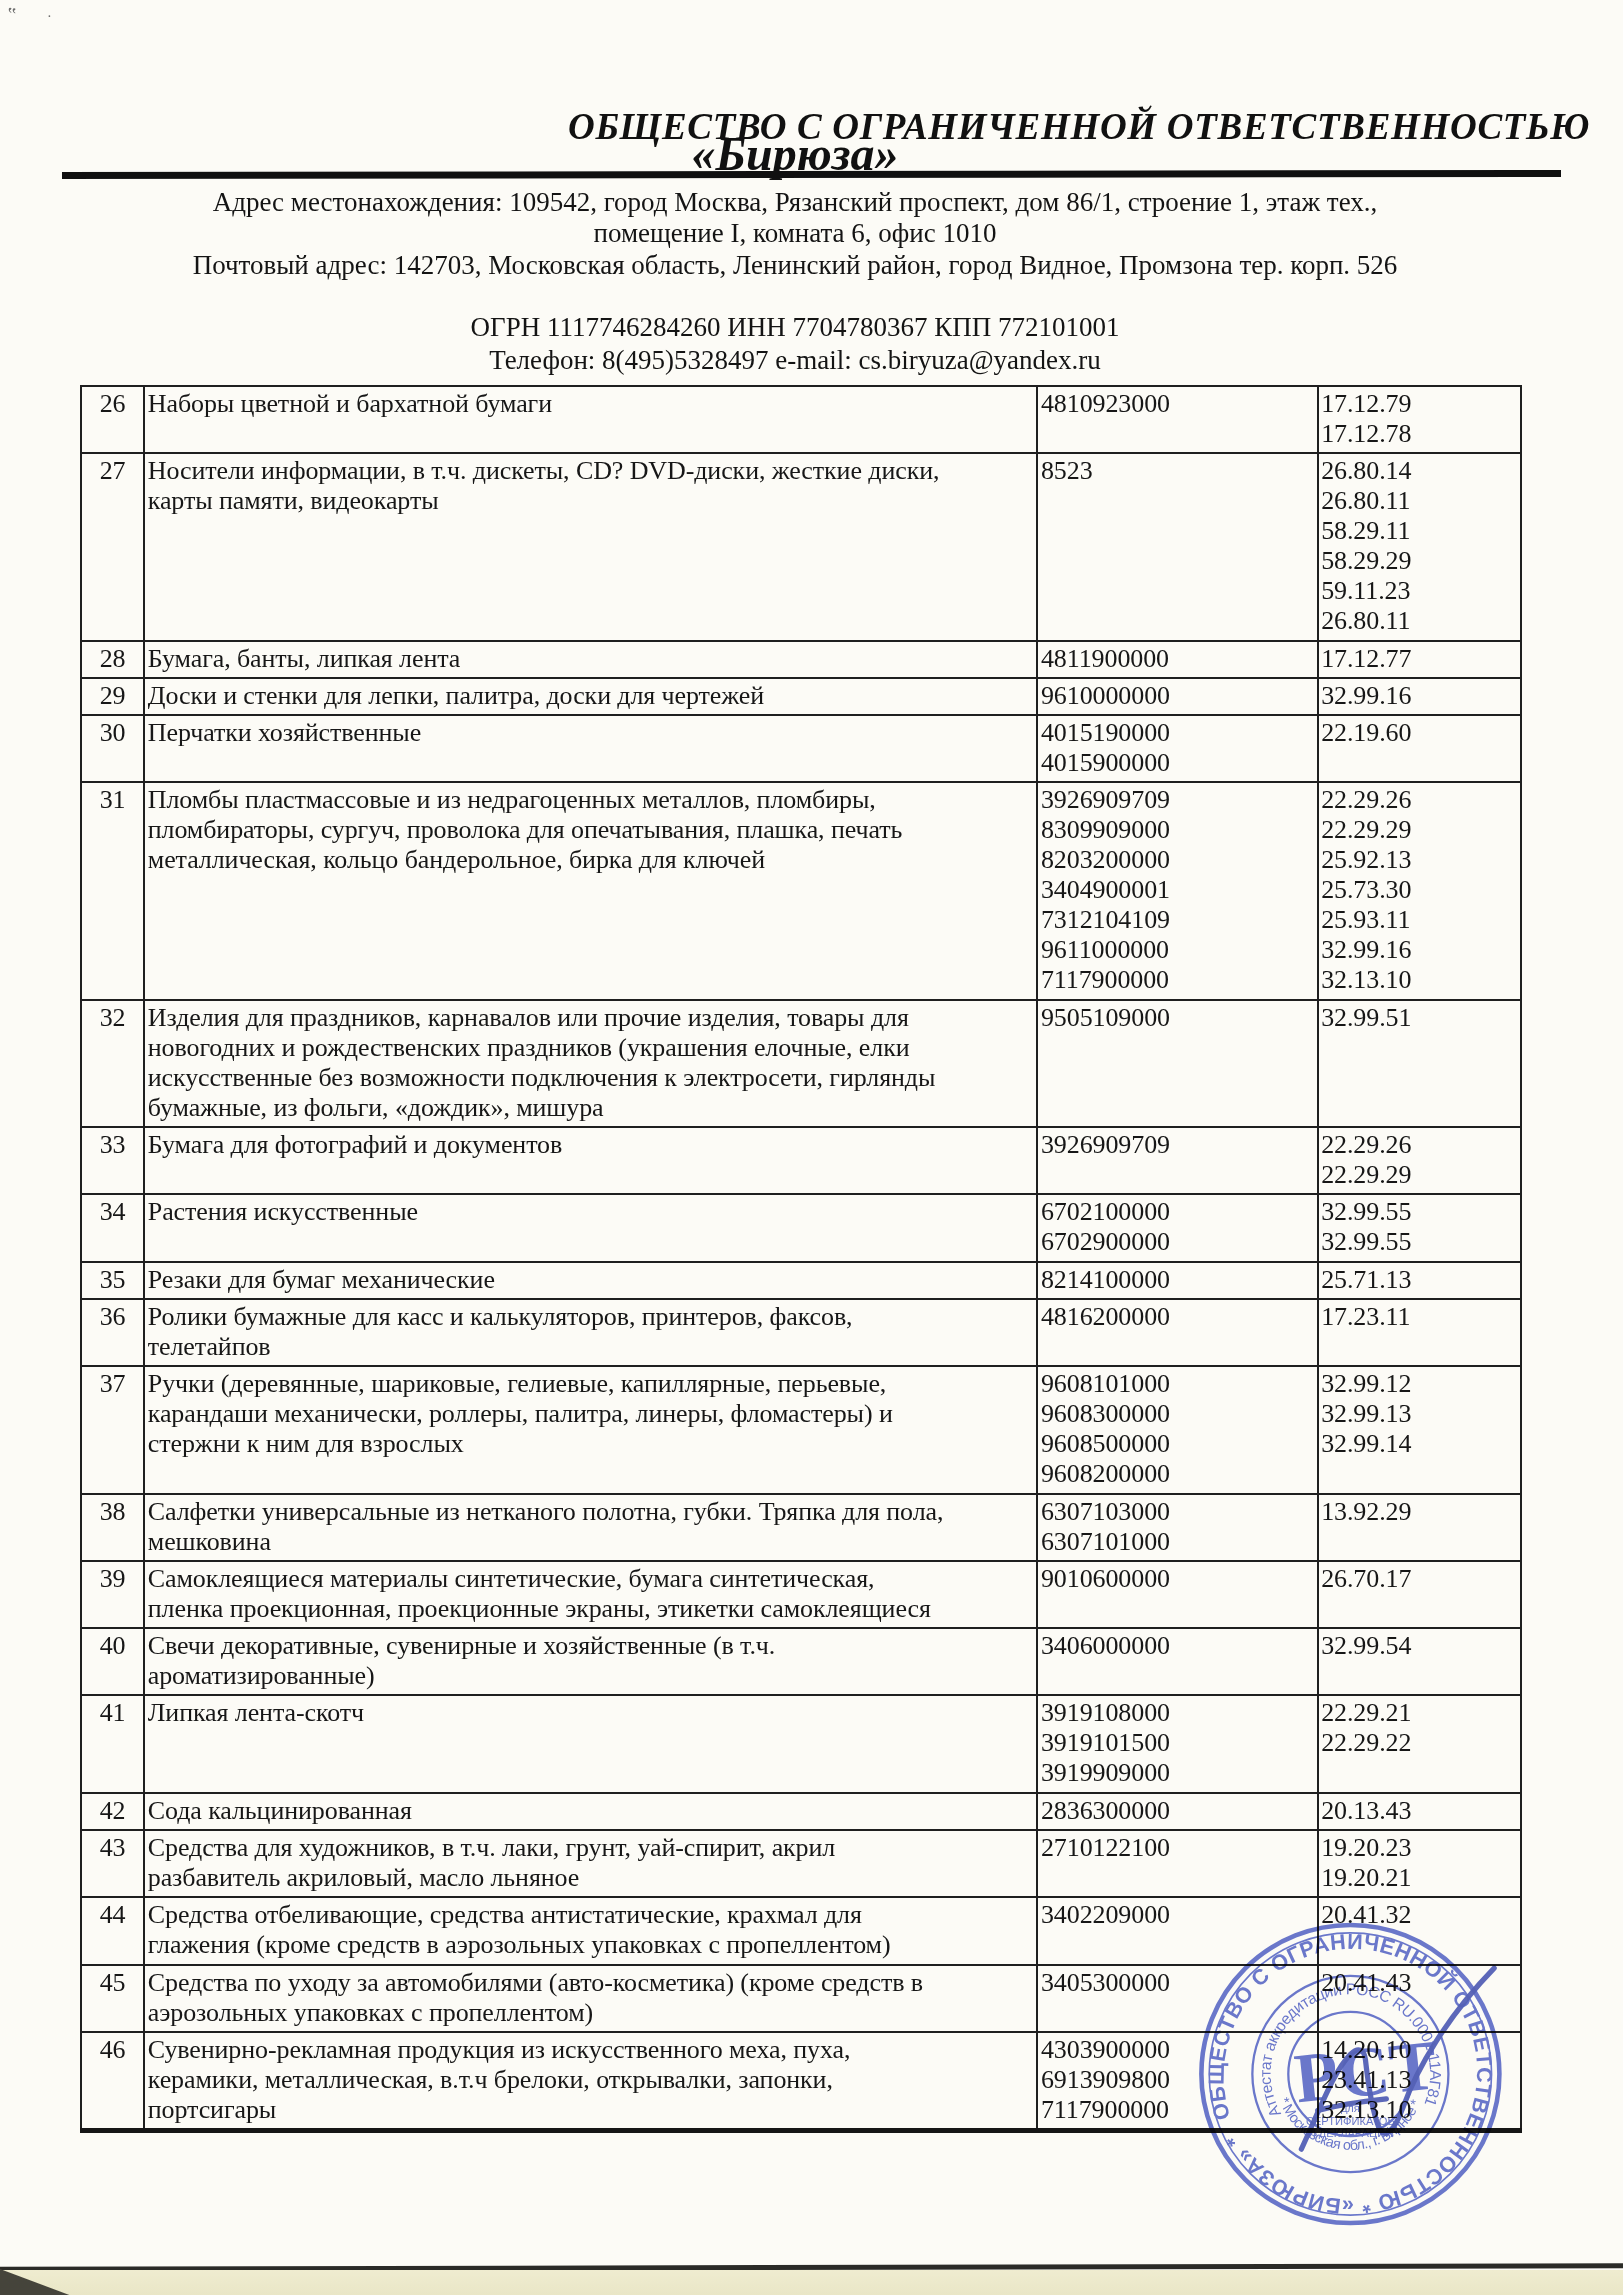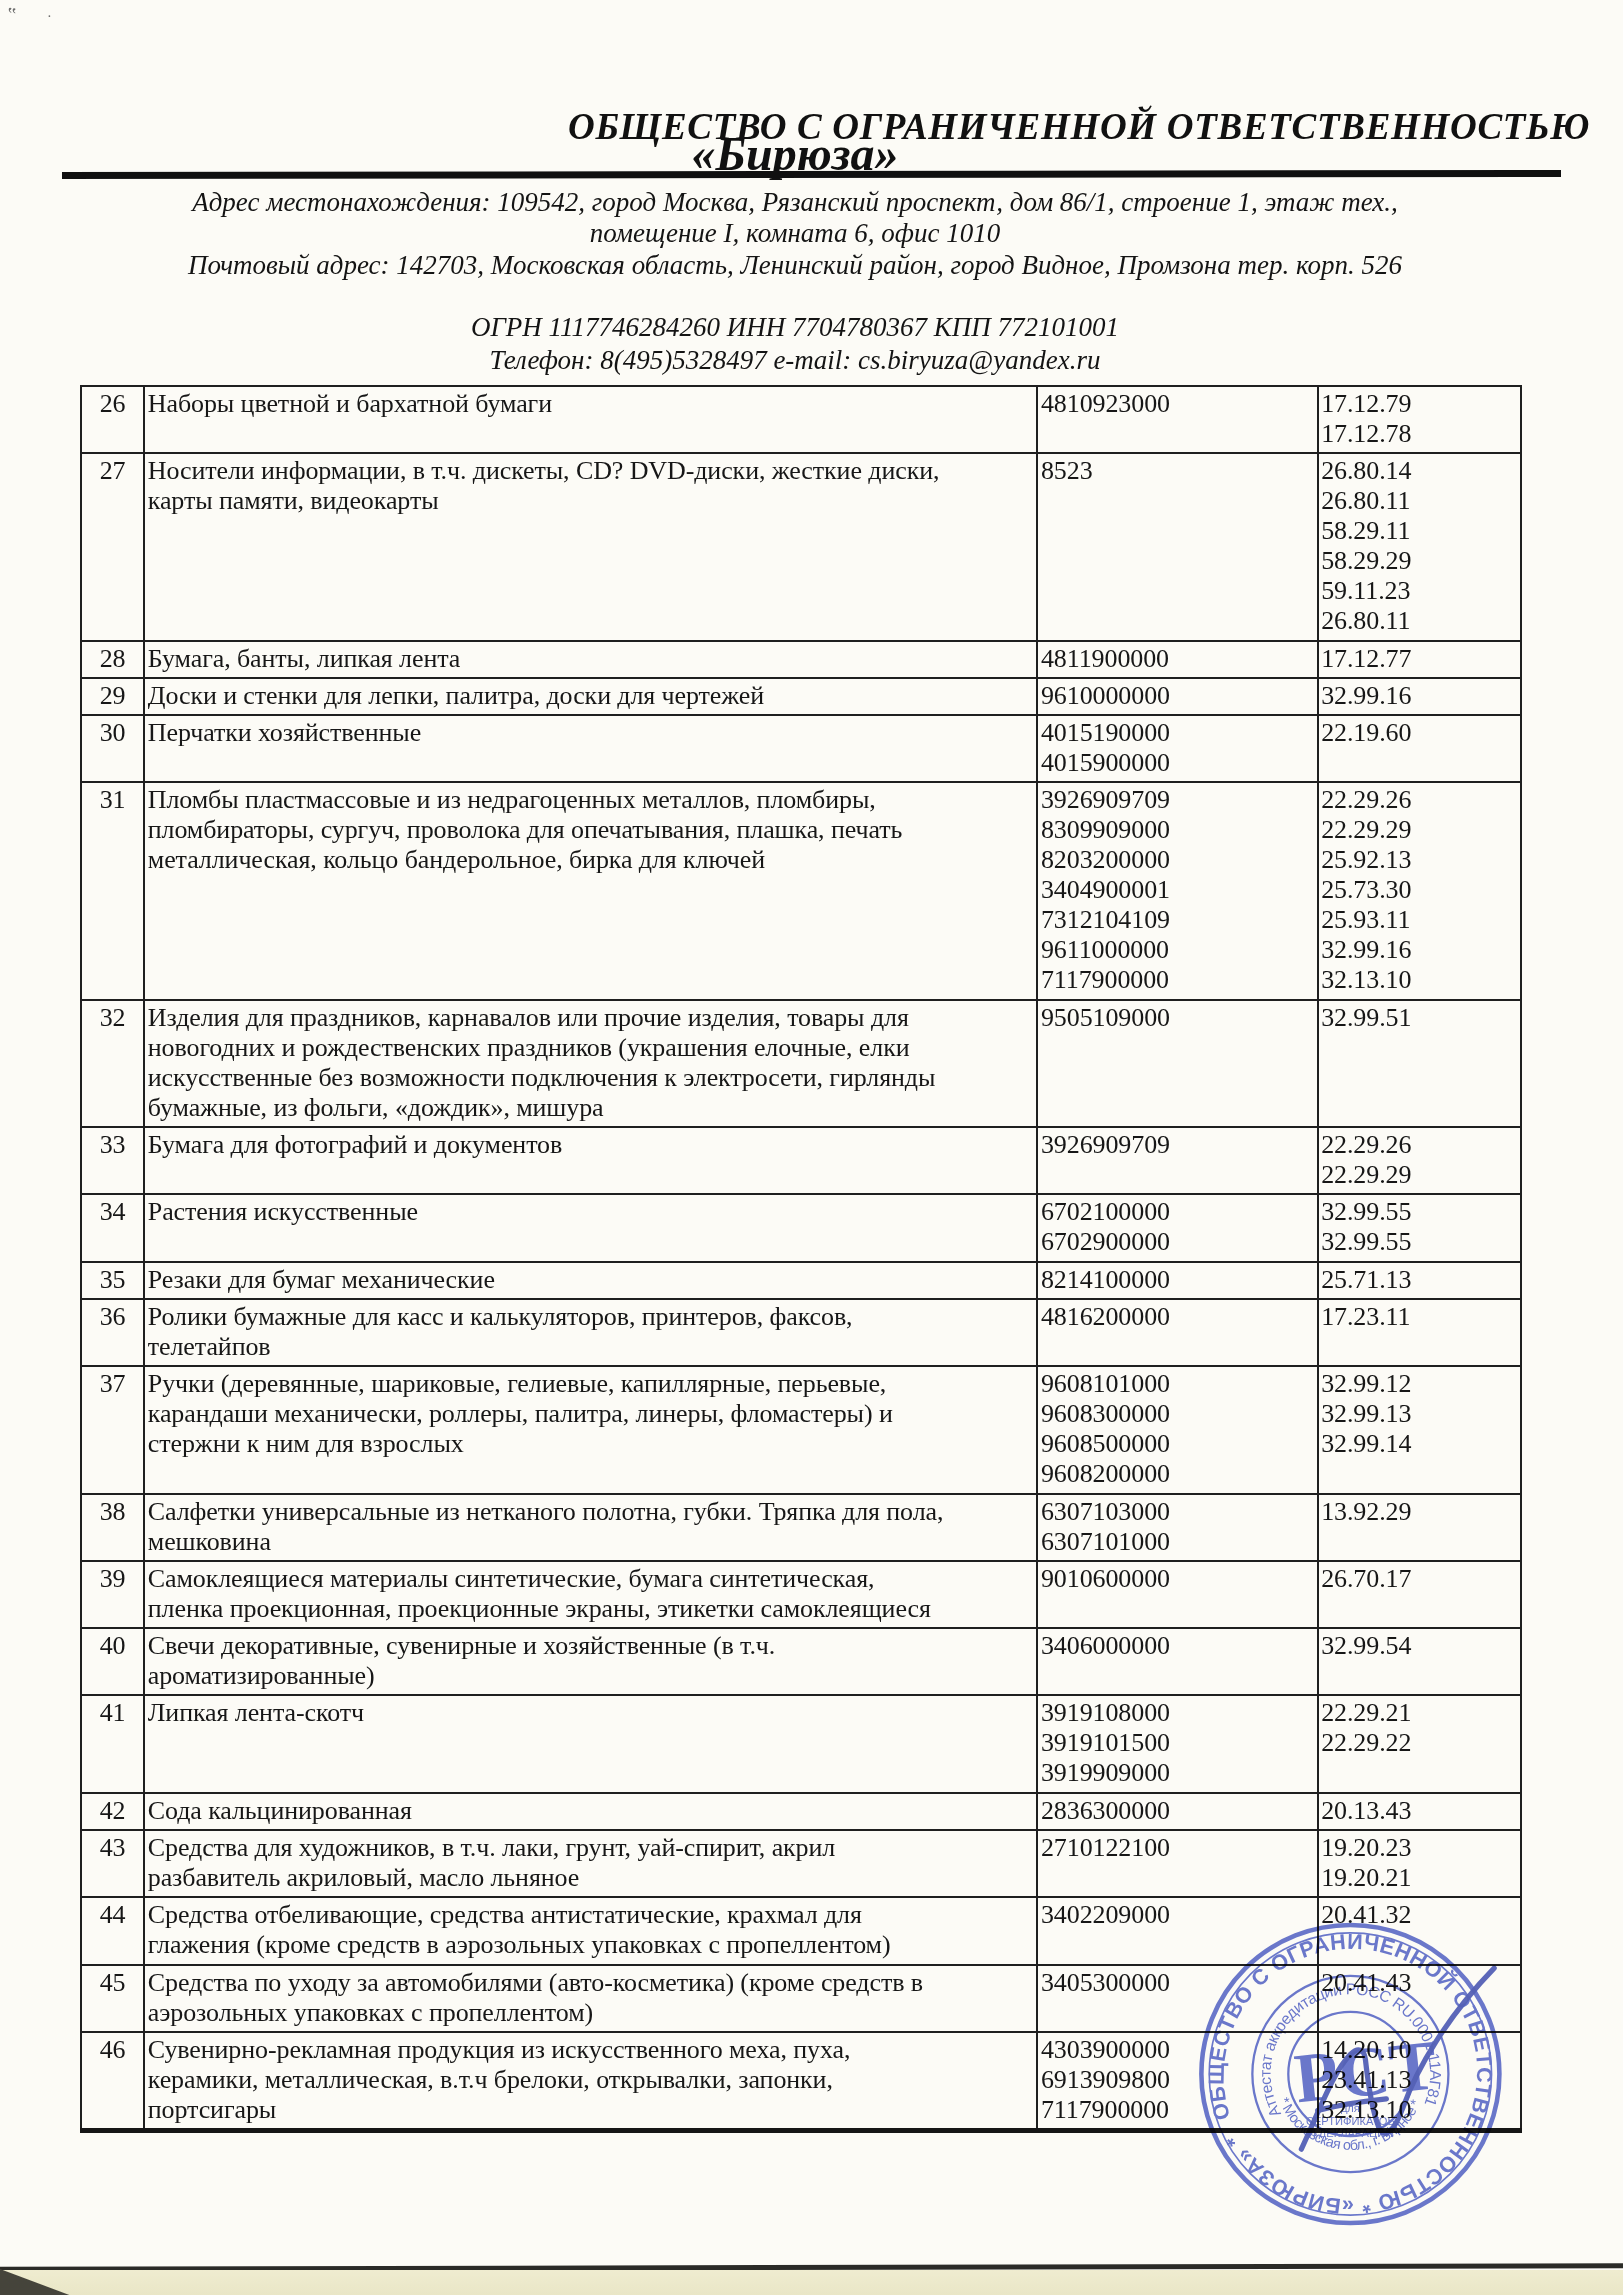--- a/index.html
+++ b/index.html
@@ -14,21 +14,21 @@
     font-size:37px;font-weight:bold;font-style:italic;letter-spacing:0.7px;color:#111;margin-top:32px;
   }
   .hdr-sub{
     position:absolute;left:0;top:126px;width:1590px;text-align:center;
     font-size:48px;font-weight:bold;font-style:italic;color:#111;
   }
   .hdr-rule{
     position:absolute;left:62px;top:171px;width:1499px;height:6.5px;background:#101010;
     transform:rotate(-0.08deg);
   }
-  .addr{position:absolute;left:0;width:1590px;text-align:center;font-size:27px;line-height:31px;color:#141414;font-style:italic;}
+  .addr{position:absolute;left:0;width:1590px;text-align:center;font-size:27px;line-height:31px;color:#141414;}
   #addr1{top:187px;}
   #addr2{top:218px;}
   #addr3{top:250px;}
   #ogrn{top:312px;}
   #phone{top:345px;}
   
   #tblwrap{position:absolute;left:80px;top:385px;}
   table.goods{border-collapse:collapse;table-layout:fixed;width:1428px;border-radius:29px;}
   table.goods td{
     border:2px solid #1f1f1f;vertical-align:top;

